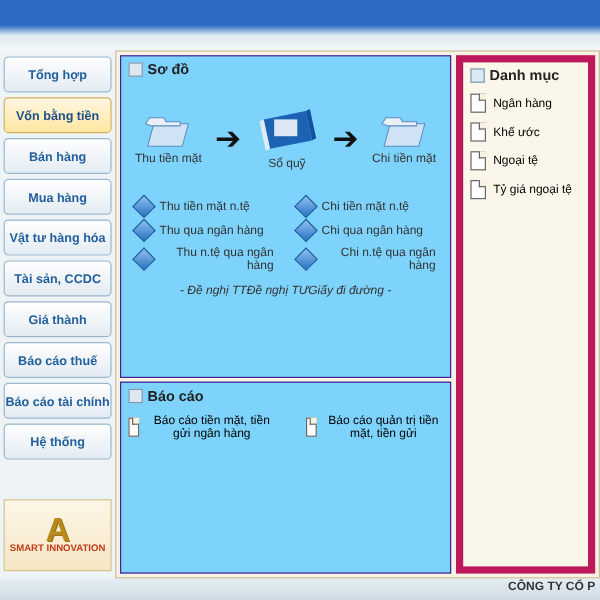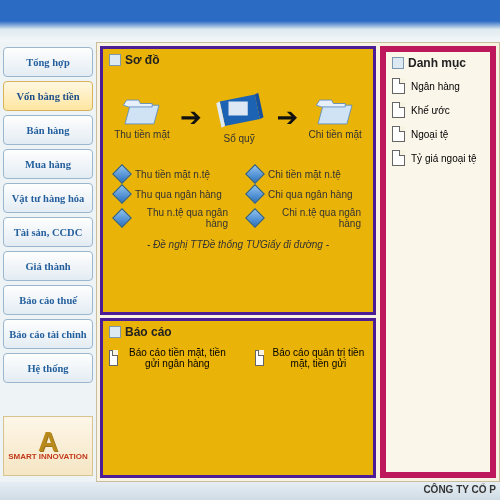--- a/index.html
+++ b/index.html
@@ -33,21 +33,20 @@
     text-align: center;
     font-size: 10.5px;
     color: #245f9d;
     background: linear-gradient(to bottom, #fefefe, #e3ecf3);
     border: 1px solid #9bb7cf;
     border-radius: 4px;
     margin: 1px 3px;
     cursor: pointer;
     white-space: nowrap;
     font-weight: bold;
-    font-family: Liberation Serif, serif;
   }
   .nav-btn.active {
     background: linear-gradient(to bottom, #fff7e1, #ffe6a0);
     border-color: #d8b25a;
     color: #1e4f8a;
   }
   .logo-box {
     margin: 30px 3px 2px;
     height: 60px;
     background: linear-gradient(to bottom, #fdf6e8, #f5e6c4);
@@ -75,22 +74,22 @@
     gap: 4px;
     padding: 3px;
   }
   .col-left {
     flex: 1;
     display: flex;
     flex-direction: column;
     gap: 3px;
   }
   .panel {
-    border: 3px solid #4c1d95;
-    background: #eab308;
+    border: 1px solid #4c1d95;
+    background: #7dd3fc;
     padding: 4px 6px;
   }
   .panel-title {
     font-weight: bold;
     font-size: 12px;
     color: #222;
     display: flex;
     align-items: center;
     gap: 4px;
     margin-bottom: 4px;
@@ -305,21 +304,21 @@
               </div>
             <div class="link-item">
                 <span class="diamond"></span>
                 <span>Chi n.tệ qua ngân hàng</span>
               </div>
           </div>
         </div>
 
         <div class="bottom-links">
           <span>- Đề nghị TT</span>
-          <span>Đề thống TƯ</span>
+          <span>Đề nghị TƯ</span>
           <span>Giấy đi đường -</span>
         </div>
       </div>
 
       <div class="panel" style="height:160px">
         <div class="panel-title">
           <span class="icon-sq"></span>
           <span>Báo cáo</span>
         </div>
         <div class="report-row">

